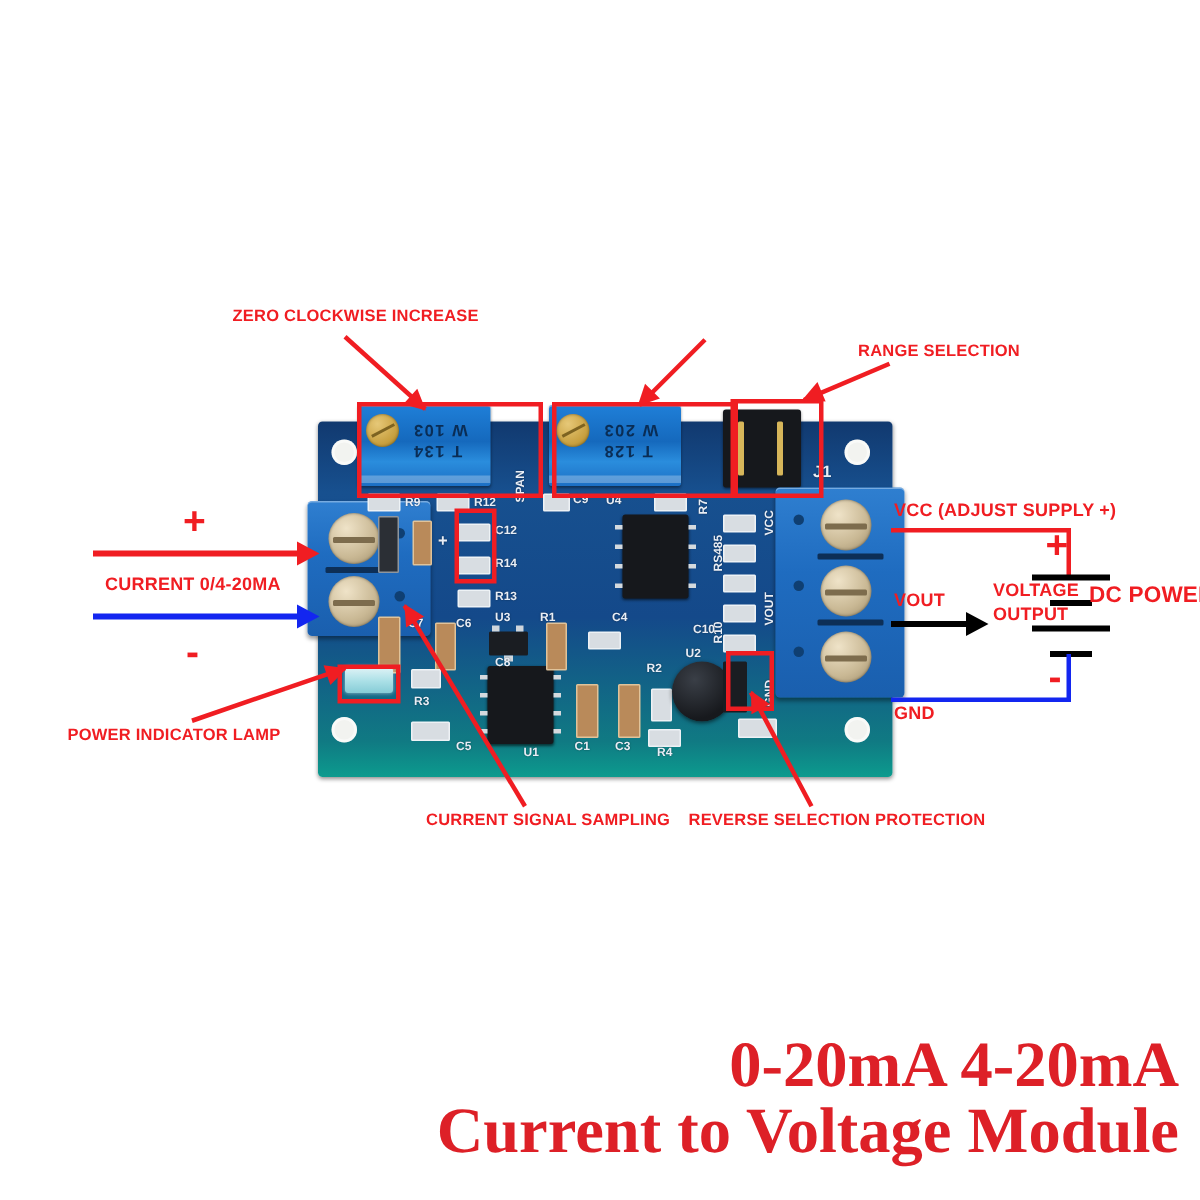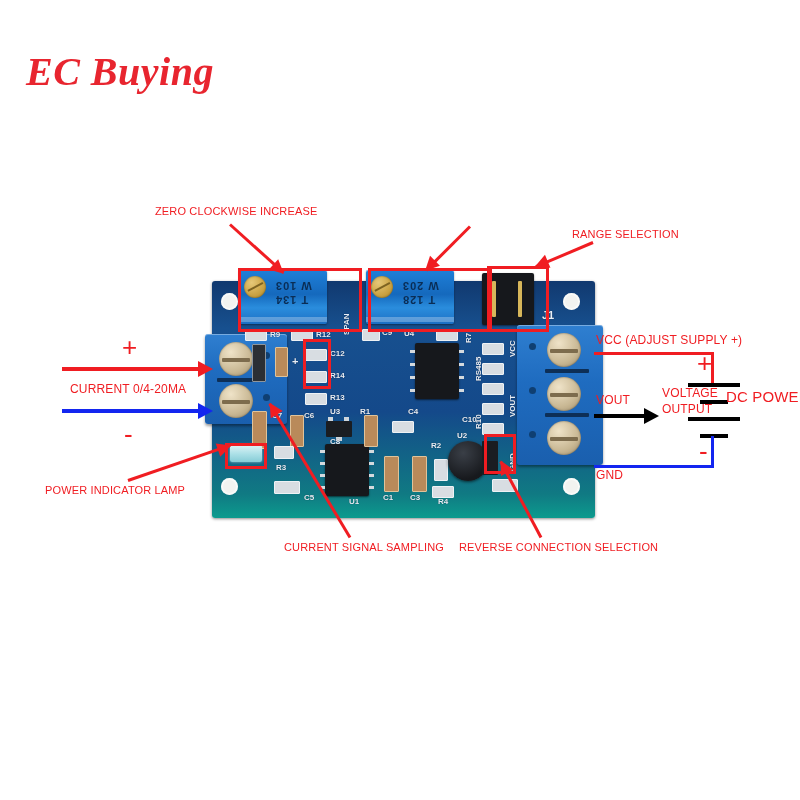--- a/index.html
+++ b/index.html
@@ -22,21 +22,21 @@
   #title-block{
     position:absolute;right:14px;bottom:22px;text-align:right;
     font-family:"Liberation Serif",serif;font-weight:700;color:#dd2027;
     line-height:1.04;
   }
   #title-line1{font-size:43px;letter-spacing:0px;white-space:nowrap;}
   #title-line2{font-size:43px;letter-spacing:0px;white-space:nowrap;}
 
   
   .anno{
-    position:absolute;color:#f01d22;font-weight:400;
+    position:absolute;color:#f01d22;font-weight:700;
     font-size:11px;letter-spacing:0.15px;white-space:nowrap;
     font-family:"Liberation Sans",sans-serif;
     text-align:center;
   }
 
   
   .ln{position:absolute;background:#f01d22;}
   .ln.blue{background:#1326f0;}
   .ln.black{background:#000;}
   .hbox{position:absolute;border:3px solid #f01d22;box-sizing:border-box;}
@@ -152,21 +152,20 @@
   }
   
   .sot{position:absolute;background:#1a1d22;border-radius:1px;}
   .sot .lg{position:absolute;background:#cfd6dc;}
 </style>
 </head>
 <body>
 
 <div class="stage">
 
-  <div id="brand">EC Buying</div>
 
   <div id="pcb">
 
     <div class="hole" style="left:9px;top:12px;"></div>
     <div class="hole" style="left:351px;top:12px;"></div>
     <div class="hole" style="left:9px;top:197px;"></div>
     <div class="hole" style="left:351px;top:197px;"></div>
 
     <div class="pot" style="left:27px;top:-11px;width:88px;height:54px;">
       <div class="dial" style="left:5px;top:6px;"></div>
@@ -321,21 +320,21 @@
   <div class="ln blue" style="left:62px;top:409px;width:138px;height:4px;"></div>
   <div class="arrowhead ah-right blue" style="left:198px;top:403px;"></div>
   <div class="anno" style="left:124px;top:424px;font-size:26px;line-height:20px;">-</div>
 
   <div class="anno" style="left:45px;top:484px;">POWER INDICATOR LAMP</div>
   <div class="diag" style="left:128px;top:479px;width:108px;transform:rotate(-19deg);"></div>
 
   <div class="anno" style="left:284px;top:541px;">CURRENT SIGNAL SAMPLING</div>
   <div class="diag" style="left:350px;top:536px;width:156px;transform:rotate(-121deg);"></div>
 
-  <div class="anno" style="left:459px;top:541px;">REVERSE CONNECTION SELECTION</div>
+  <div class="anno" style="left:459px;top:541px;">REVERSE SELECTION PROTECTION</div>
   <div class="diag" style="left:541px;top:536px;width:86px;transform:rotate(-118deg);"></div>
 
   <div class="anno" style="left:596px;top:333px;font-size:12px;">VCC (ADJUST SUPPLY +)</div>
   <div class="ln" style="left:594px;top:352px;width:120px;height:3px;"></div>
   <div class="ln" style="left:711px;top:352px;width:3px;height:32px;"></div>
   <div class="anno" style="left:697px;top:352px;font-size:26px;line-height:22px;">+</div>
 
   <div class="ln black" style="left:688px;top:383px;width:52px;height:4px;"></div>
   <div class="ln black" style="left:700px;top:400px;width:28px;height:4px;"></div>
   <div class="ln black" style="left:688px;top:417px;width:52px;height:4px;"></div>
@@ -346,14 +345,18 @@
   <div class="arrowhead ah-right black" style="left:644px;top:408px;"></div>
   <div class="anno" style="left:662px;top:386px;font-size:12px;">VOLTAGE</div>
   <div class="anno" style="left:662px;top:402px;font-size:12px;">OUTPUT</div>
   <div class="anno" style="left:726px;top:388px;font-size:15px;">DC POWER</div>
 
   <div class="anno" style="left:699px;top:440px;font-size:26px;line-height:22px;">-</div>
   <div class="ln blue" style="left:711px;top:436px;width:3px;height:32px;"></div>
   <div class="ln blue" style="left:594px;top:465px;width:120px;height:3px;"></div>
   <div class="anno" style="left:596px;top:468px;font-size:12px;">GND</div>
 
+  <div id="title-block">
+    <div id="title-line1">0-20mA 4-20mA</div>
+    <div id="title-line2">Current to Voltage Module</div>
+  </div>
 
 </div>
 
 </body></html>

